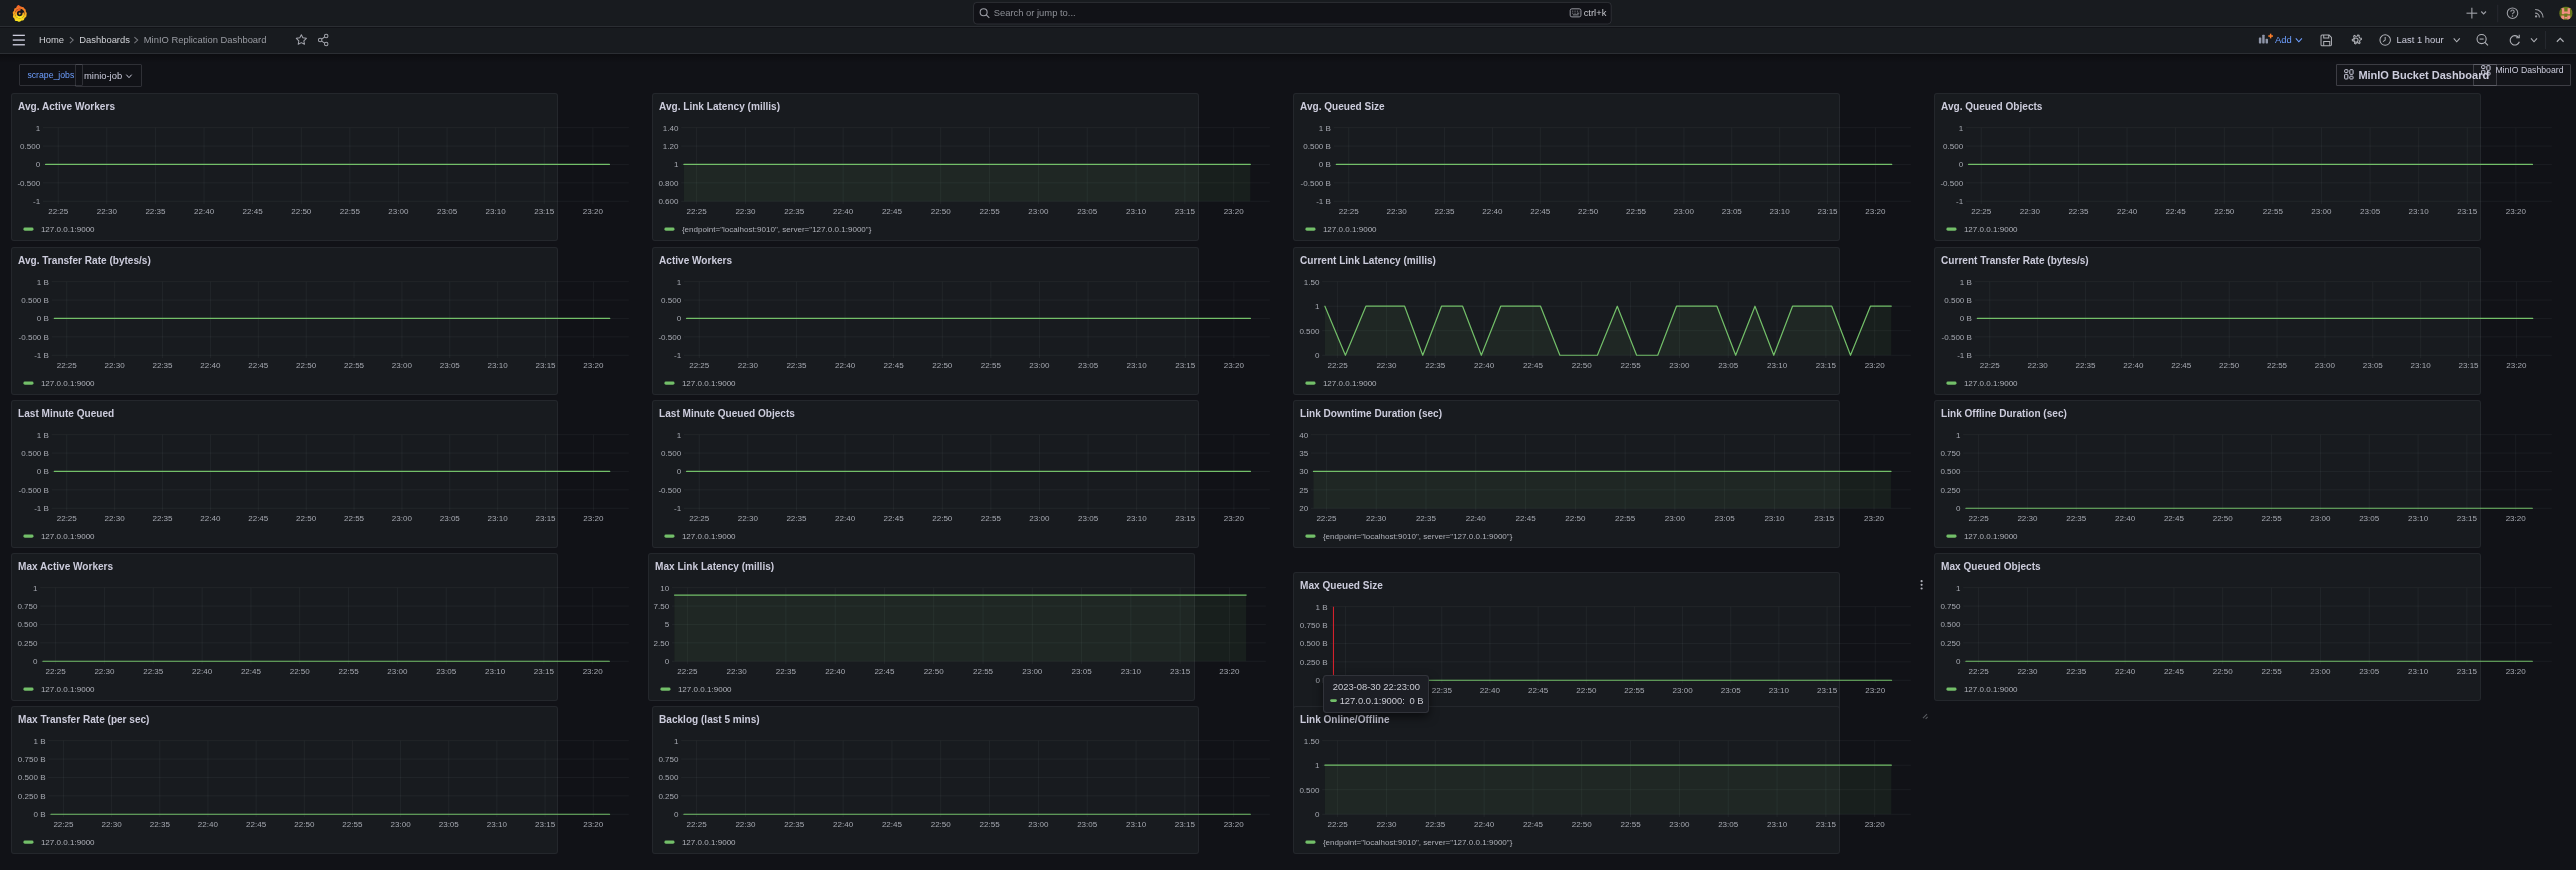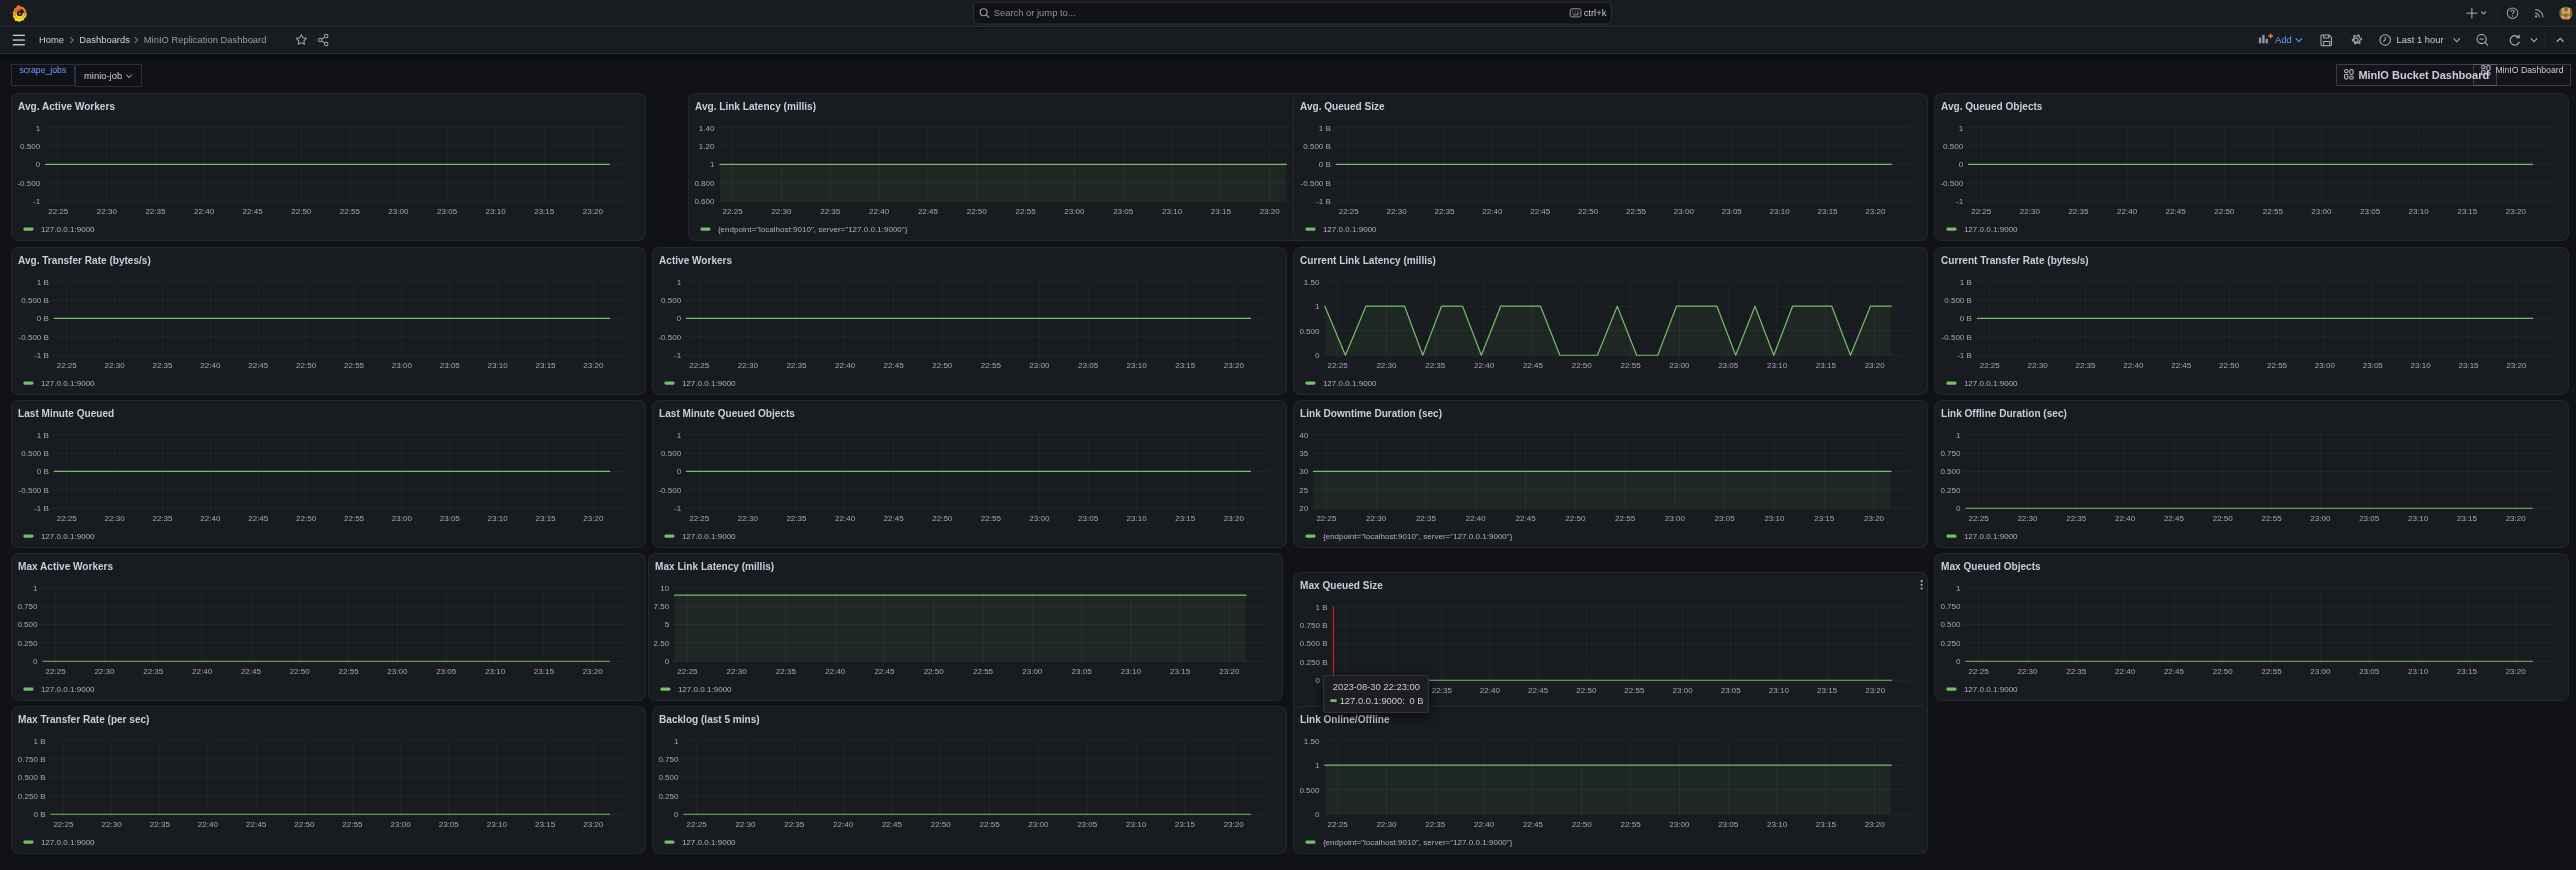--- a/index.html
+++ b/index.html
@@ -1,17 +1,17 @@
 <!DOCTYPE html>
 <html style="font-size:10.8px"><head><meta charset="utf-8"><title>MinIO Replication Dashboard - Dashboards - Grafana</title>
 <style>
 * { margin:0; padding:0; box-sizing:border-box; }
 html,body { width:2576px; height:870px; background:#111217; font-family:"Liberation Sans",sans-serif; overflow:hidden; position:relative; }
 .abs { position:absolute; }
-.panel { position:absolute; width:635px; height:148px; background:#181b1f; border:0.7px solid rgba(204,204,220,0.07); border-radius:8px; }
+.panel { position:absolute; width:547px; height:148px; background:#181b1f; border:0.7px solid rgba(204,204,220,0.07); border-radius:3px; }
 svg text { font-family:"Liberation Sans",sans-serif; }
 </style></head>
 <body>
 
 <div class="abs" style="left:0;top:0;width:2576px;height:27px;background:#181b1f;border-bottom:0.7px solid rgba(204,204,220,0.11)"></div>
 
 <div class="abs" style="left:0;top:27.5px;width:2576px;height:26px;background:#181b1f;border-bottom:0.7px solid rgba(204,204,220,0.11)"></div>
 <div class="abs" style="left:0;top:54px;width:2576px;height:9.4px;background:linear-gradient(rgba(0,0,0,0.30),rgba(0,0,0,0))"></div>
 
 <svg class="abs" style="left:0;top:0" width="2576" height="64" viewBox="0 0 3834 95">
@@ -144,21 +144,21 @@
 
   <g stroke="#b0b2b8" stroke-width="1.6" fill="none">
     <path d="M3748.5 55.5 a7 7 0 1 0 1.2 6.5"></path>
     <polyline points="3749.5,51.5 3749.5,56 3745,56" stroke-linejoin="miter"></polyline>
   </g>
   <path d="M3767 57 l4.5 5 l4.5 -5" stroke="#b0b2b8" stroke-width="1.6" fill="none"></path>
   <line x1="3788.5" y1="46" x2="3788.5" y2="73" stroke="#2e3138" stroke-width="1"></line>
   <path d="M3805.5 62 l5 -5 l5 5" stroke="#b0b2b8" stroke-width="1.8" fill="none"></path>
 </svg>
 
-<div class="abs" style="left:11px;top:64px;height:22px;border:0.7px solid rgba(204,204,220,0.16);border-radius:1.3px;display:flex;padding:0 7.4px">
+<div class="abs" style="left:19px;top:64px;height:22px;border:0.7px solid rgba(204,204,220,0.16);border-radius:1.3px;display:flex;align-items:center;padding:0 7.4px">
   <span style="color:#6e9fff;font-size:8.7px">scrape_jobs</span>
 </div>
 <div class="abs" style="left:75px;top:64px;height:23px;width:67px;border:0.7px solid rgba(204,204,220,0.16);border-radius:1.3px;display:flex;align-items:center;padding:0 8px;justify-content:space-between">
   <span style="color:#ccccdc;font-size:9.4px">minio-job</span>
   <svg width="8" height="8" viewBox="0 0 12 12">
       <path d="M2 4 l4 4.5 L10 4" stroke="#ccccdc" stroke-width="1.5" fill="none"></path>
     </svg>
 </div>
 
 <div class="abs" style="left:2336px;top:64px;height:21.5px;white-space:nowrap;border:0.7px solid rgba(204,204,220,0.22);border-radius:1.3px;display:flex;align-items:center;padding:0 6.7px;background:rgba(204,204,220,0.02)">
@@ -219,21 +219,21 @@
 <text x="719.8" y="178.5" font-size="12" fill="#a5a8b0" text-anchor="middle">23:10</text>
 <line x1="792.1" y1="50.0" x2="792.1" y2="163.5" stroke="rgba(240,250,255,0.075)" stroke-width="1"></line>
 <text x="792.1" y="178.5" font-size="12" fill="#a5a8b0" text-anchor="middle">23:15</text>
 <line x1="864.5" y1="50.0" x2="864.5" y2="163.5" stroke="rgba(240,250,255,0.075)" stroke-width="1"></line>
 <text x="864.5" y="178.5" font-size="12" fill="#a5a8b0" text-anchor="middle">23:20</text>
 <line x1="50" y1="104.75" x2="889.1" y2="104.75" stroke="#73BF69" stroke-width="1.8" stroke-linecap="round"></line>
 <rect x="17" y="198.7" width="15" height="4.5" rx="2.2" fill="#73BF69"></rect>
 <text x="43" y="205.5" font-size="12" fill="#b0b2ba">127.0.0.1:9000</text>
 </svg>
   </div>
-<div class="panel" style="left:688px;top:93px">
+<div class="panel" style="left:652px;top:93px">
 <svg width="635" height="148" style="position:absolute;left:0;top:0" viewBox="0 0 945 220">
 <text x="9" y="23" font-size="15" font-weight="bold" fill="#ccccdc">Avg. Link Latency (millis)</text>
 <line x1="42" y1="50.0" x2="918.0" y2="50.0" stroke="rgba(240,250,255,0.075)" stroke-width="1"></line>
 <text x="38" y="54.3" font-size="12" fill="#a5a8b0" text-anchor="end">1.40</text>
 <line x1="42" y1="77.375" x2="918.0" y2="77.375" stroke="rgba(240,250,255,0.075)" stroke-width="1"></line>
 <text x="38" y="81.675" font-size="12" fill="#a5a8b0" text-anchor="end">1.20</text>
 <line x1="42" y1="104.75" x2="918.0" y2="104.75" stroke="rgba(240,250,255,0.075)" stroke-width="1"></line>
 <text x="38" y="109.05" font-size="12" fill="#a5a8b0" text-anchor="end">1</text>
 <line x1="42" y1="132.125" x2="918.0" y2="132.125" stroke="rgba(240,250,255,0.075)" stroke-width="1"></line>
 <text x="38" y="136.425" font-size="12" fill="#a5a8b0" text-anchor="end">0.800</text>

